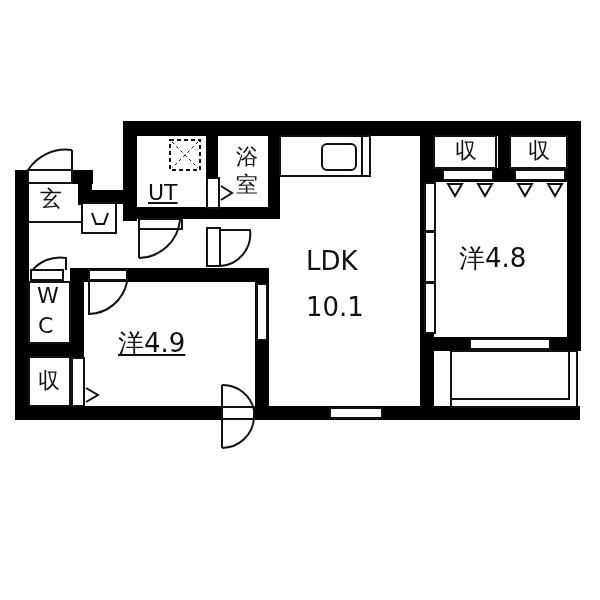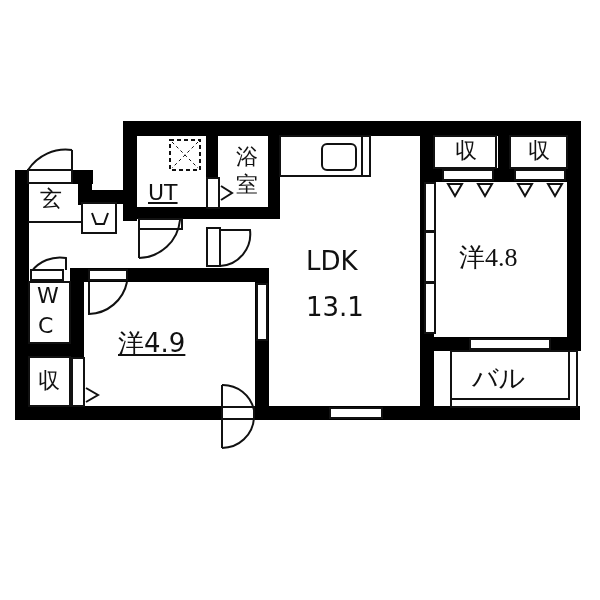--- a/index.html
+++ b/index.html
@@ -104,24 +104,23 @@
       <path d="M86 388 L98 395 L86 402"></path>
 
       <rect x="222" y="407" width="32" height="12" fill="#fff"></rect>
       <path d="M222 385 A32 32 0 0 1 254 410"></path>
       <path d="M222 385 L222 448"></path>
       <path d="M222 448 A32 32 0 0 0 254 418"></path>
     </g>
   </svg>
 
   <span class="lbl big" style="left:306px;top:248px;">LDK</span>
-  <span class="lbl big" style="left:306px;top:294px;">13.1</span>
-  <span class="lbl big" style="left:459px;top:245px;font-family:Liberation Serif, serif;">洋4.8</span>
+  <span class="lbl big" style="left:306px;top:294px;">10.1</span>
+  <span class="lbl big" style="left:459px;top:245px;">洋4.8</span>
   <span class="lbl big" style="left:118px;top:330px;text-decoration:underline;">洋4.9</span>
-  <span class="lbl big" style="left:472px;top:365px;">バル</span>
   <span class="lbl med" style="left:40px;top:188px;">玄</span>
   <span class="lbl med" style="left:148px;top:182px;text-decoration:underline;">UT</span>
   <span class="lbl med" style="left:236px;top:146px;">浴</span>
   <span class="lbl med" style="left:236px;top:174px;">室</span>
   <span class="lbl med" style="left:37px;top:285px;">W</span>
   <span class="lbl med" style="left:38px;top:315px;">C</span>
   <span class="lbl med" style="left:38px;top:370px;">収</span>
   <span class="lbl med" style="left:455px;top:140px;">収</span>
   <span class="lbl med" style="left:528px;top:140px;">収</span>
 </div>

